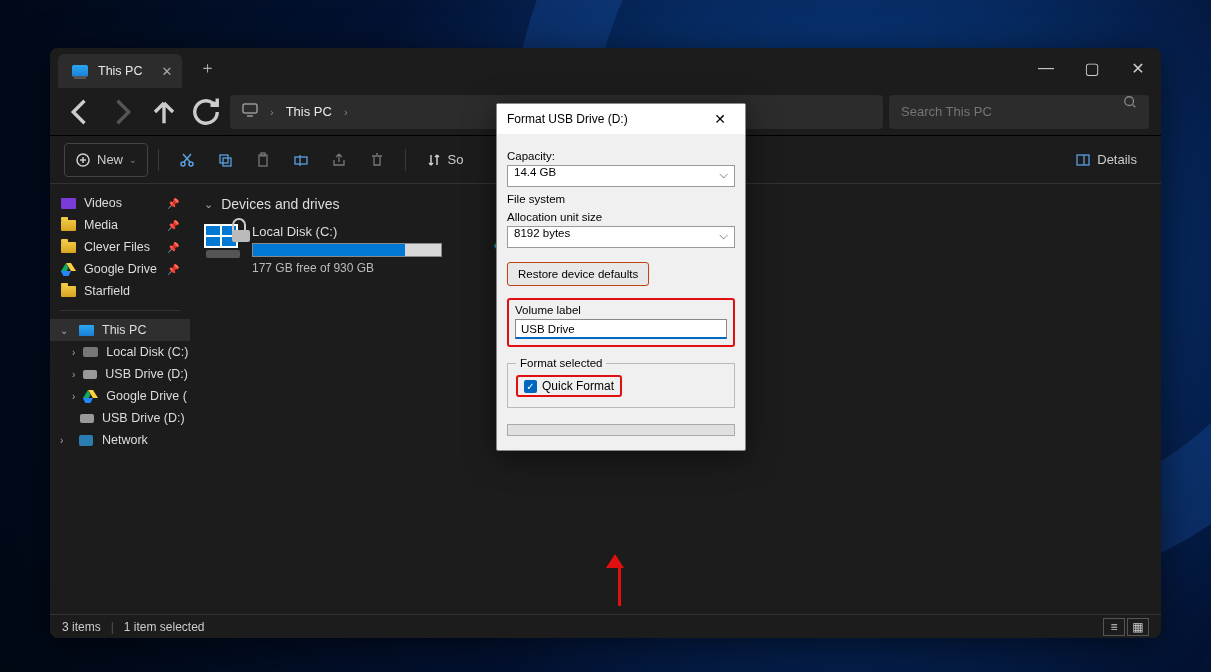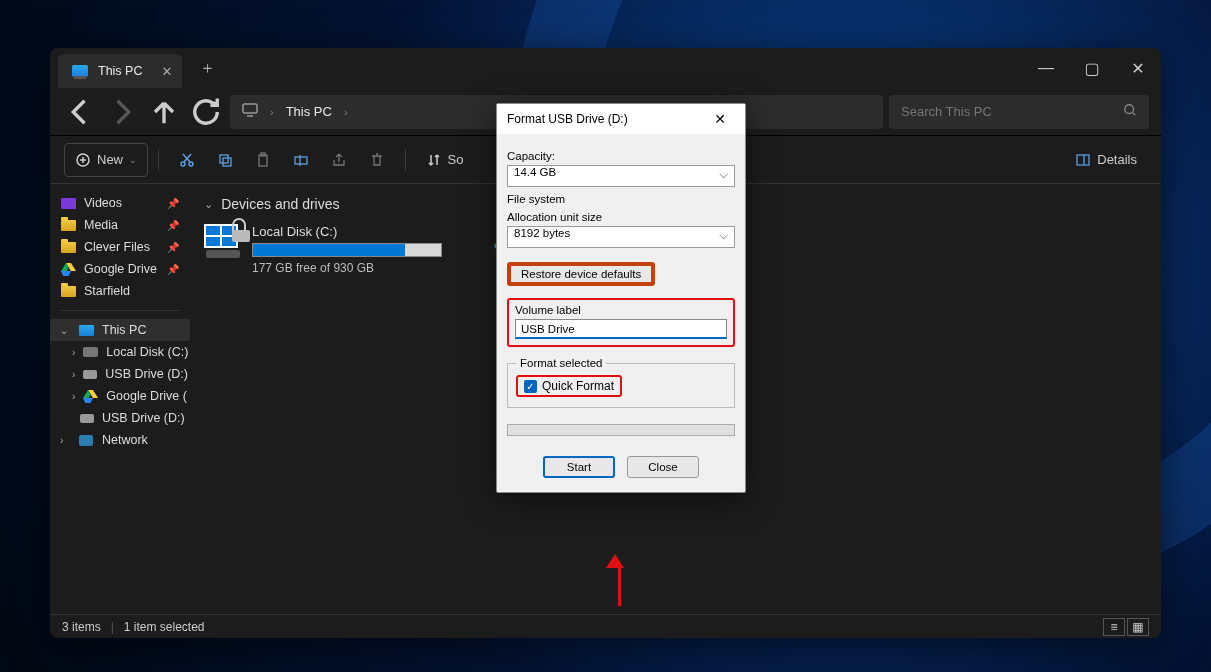--- a/index.html
+++ b/index.html
@@ -25,21 +25,21 @@
 .tab .tclose{position:absolute;right:10px;font-size:13px;color:#aaa;cursor:pointer;}
 .newtab{margin-left:10px;color:#aaa;font-size:16px;cursor:pointer;width:30px;text-align:center;}
 .winbtns{margin-left:auto;display:flex;}
 .winbtn{width:46px;height:40px;display:flex;align-items:center;justify-content:center;color:#ccc;cursor:pointer;}
 
 .navrow{height:48px;display:flex;align-items:center;padding:0 12px;gap:6px;background:#1c1c1c;border-bottom:1px solid #000;}
 .navbtn{width:36px;height:36px;display:flex;align-items:center;justify-content:center;color:#ccc;border-radius:4px;cursor:pointer;}
 .navbtn.dis{color:#555;cursor:default;}
 .addr{flex:1;display:flex;align-items:center;gap:12px;background:#2c2c2c;border-radius:4px;height:34px;padding:0 12px;font-size:13px;}
 .addr .chev{color:#888;font-size:11px;}
-.search{width:260px;height:34px;background:#2c2c2c;border-radius:4px;display:flex;align-items:center;padding:0 12px;color:#888;font-size:13px;}
+.search{width:260px;height:34px;background:#2c2c2c;border-radius:4px;display:flex;padding:0 12px;color:#888;font-size:13px;}
 .search input{flex:1;background:transparent;border:none;outline:none;color:#ccc;font-size:13px;}
 
 .toolbar{height:48px;display:flex;align-items:center;padding:0 14px;gap:2px;background:#1c1c1c;border-bottom:1px solid #333;}
 .tbtn{height:34px;padding:0 10px;display:flex;align-items:center;gap:6px;color:#ccc;border-radius:4px;cursor:pointer;font-size:13px;}
 .tbtn.new{border:1px solid #444;}
 .tbtn svg{width:16px;height:16px;}
 .tsep{width:1px;height:22px;background:#3a3a3a;margin:0 8px;}
 .toolbar .right{margin-left:auto;}
 
 .body{flex:1;display:flex;overflow:hidden;}
@@ -80,21 +80,21 @@
 .vbtn{width:22px;height:18px;border:1px solid #555;display:flex;align-items:center;justify-content:center;}
 
 .dialog{position:absolute;left:496px;top:103px;width:250px;background:#f0f0f0;border:1px solid #888;border-radius:2px;
   box-shadow:0 6px 30px rgba(0,0,0,.5);color:#000;font-size:12px;z-index:50;}
 .dtitle{height:30px;display:flex;align-items:center;padding:0 10px;background:#fff;}
 .dclose{margin-left:auto;width:30px;text-align:center;font-size:14px;cursor:pointer;}
 .dbody{padding:10px 10px 14px;}
 .dlabel{margin:6px 0 3px;font-size:11.5px;}
 .dselect{width:100%;height:22px;border:1px solid #999;background:#fff;padding:0 6px;font-size:11.5px;position:relative;}
 .dselect::after{content:"⌵";position:absolute;right:6px;top:2px;color:#555;}
-.restore{margin-top:14px;height:24px;padding:0 10px;border:4px solid #c2410c;background:#e8e8e8;border-radius:3px;font-size:11.5px;cursor:pointer;}
+.restore{margin-top:14px;height:24px;padding:0 10px;border:1px solid #c2410c;background:#e8e8e8;border-radius:3px;font-size:11.5px;cursor:pointer;}
 .redbox{border:2px solid #e01010;border-radius:3px;padding:4px 6px 6px;margin-top:12px;}
 .dinput{width:100%;height:20px;border:1px solid #888;border-bottom:2px solid #0067c0;padding:0 5px;font-size:11.5px;background:#fff;}
 .fopt{margin-top:10px;}
 .fopt fieldset{border:1px solid #bbb;padding:6px 8px 10px;}
 .fopt legend{font-size:11.5px;padding:0 4px;}
 .redbox2{border:2px solid #e01010;border-radius:3px;padding:2px 6px;display:inline-flex;align-items:center;gap:5px;}
 .chk{width:13px;height:13px;background:#0067c0;border-radius:2px;display:inline-flex;align-items:center;justify-content:center;color:#fff;font-size:10px;}
 .prog{margin-top:16px;height:12px;border:1px solid #aaa;background:#e0e0e0;}
 .dbtns{display:flex;justify-content:center;gap:12px;margin-top:20px;}
 .dbtn{width:72px;height:22px;border:1px solid #999;background:#e8e8e8;border-radius:3px;font-size:11.5px;cursor:pointer;}
@@ -397,23 +397,19 @@
         <legend>Format selected</legend>
         <span class="redbox2">
           <span class="chk">✓</span>
           <span>Quick Format</span>
         </span>
       </fieldset>
     </div>
 
     <div class="prog"></div>
 
-    <div class="dbtns">
-      <button class="dbtn primary">Start</button>
-      <button class="dbtn">Close</button>
-    </div>
   </div>
 </div>
 
 <div class="arrow">
   <div class="head"></div>
   <div class="shaft"></div>
 </div>
 
 </body></html>

